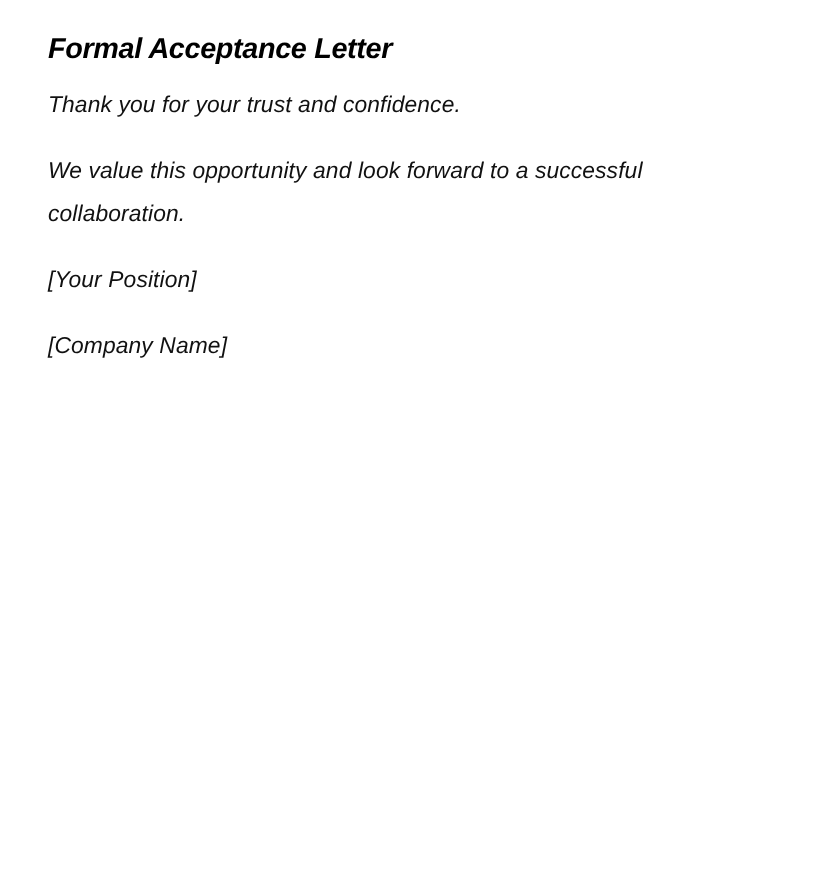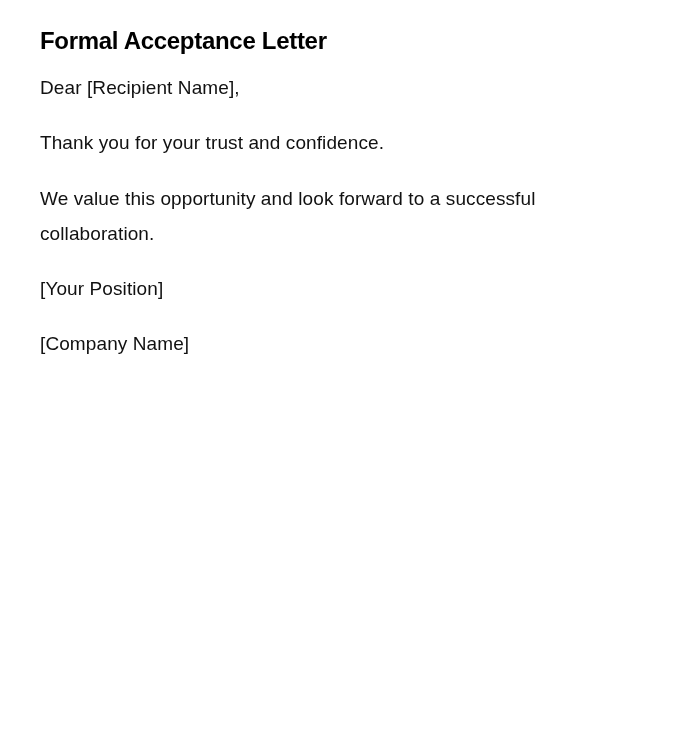--- a/index.html
+++ b/index.html
@@ -11,20 +11,21 @@
       width: 700px;
       height: 731px;
       overflow: hidden;
       font-family: "Liberation Sans", sans-serif;
       color: #111111;
     }
     .page {
       padding: 26px 64px 0 40px;
       box-sizing: border-box;
       width: 700px;
+      font-style: italic;
     }
     .title {
       font-size: 24px;
       font-weight: bold;
       line-height: 30px;
       margin: 0 0 14px 0;
       color: #000000;
       letter-spacing: -0.3px;
     }
     .para {
@@ -32,18 +33,17 @@
       line-height: 35.3px;
       margin: 0 0 20px 0;
       letter-spacing: 0.1px;
     }
   </style>
 </head>
 <body>
 
 <div class="page">
   <h1 class="title">Formal Acceptance Letter</h1>
-  <p class="para">Dear [Recipient Name],</p>
   <p class="para">Thank you for your trust and confidence.</p>
   <p class="para">We value this opportunity and look forward to a successful collaboration.</p>
   <p class="para">[Your Position]</p>
   <p class="para">[Company Name]</p>
 </div>
 
 </body></html>

